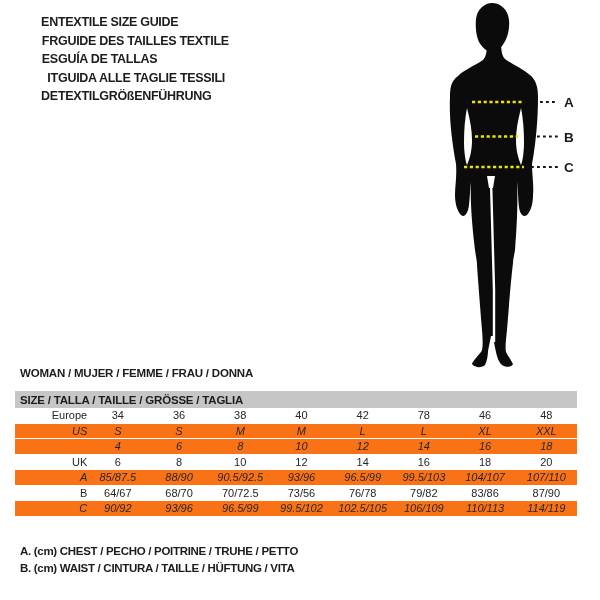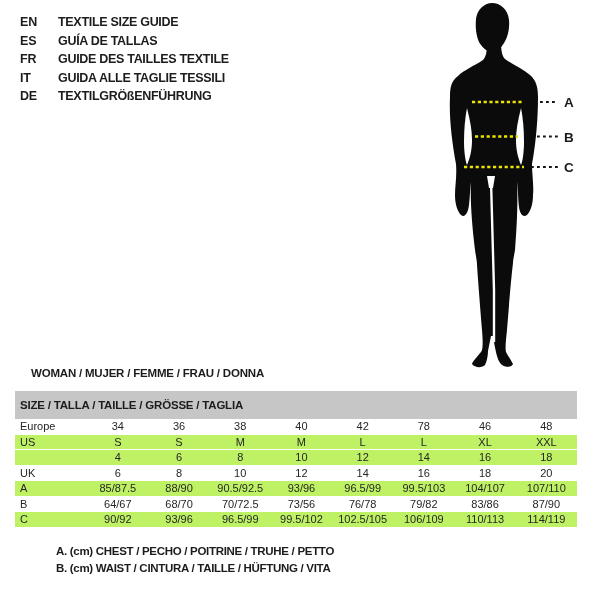--- a/index.html
+++ b/index.html
@@ -3,61 +3,61 @@
 <meta charset="utf-8">
 <style>
   html,body{margin:0;padding:0;background:#fff;}
   .stage{
     position:relative;width:600px;height:600px;background:#ffffff;
     font-family:"Liberation Sans",sans-serif;color:#1c1c1c;overflow:hidden;
   }
   
   .lang-block{position:absolute;left:20px;top:13px;}
   .lang-row{display:flex;height:18.5px;align-items:center;}
-  .lang-code{width:38px;font-weight:bold;font-size:12.5px;letter-spacing:-0.2px;}
+  .lang-code{width:38px;font-weight:bold;font-size:12.5px;letter-spacing:-0.2px;text-align:right;}
   .lang-label{font-weight:bold;font-size:12.5px;letter-spacing:-0.3px;white-space:nowrap;}
   
   .figure-svg{position:absolute;left:430px;top:0px;width:170px;height:380px;}
   
-  .woman-title{position:absolute;left:31px;top:367px;font-weight:bold;font-size:11.5px;letter-spacing:-0.2px;}
+  .woman-title{position:absolute;left:20px;top:367px;font-weight:bold;font-size:11.5px;letter-spacing:-0.2px;}
   
   .size-table{position:absolute;left:15px;top:391px;width:562px;border-collapse:collapse;table-layout:fixed;}
   .size-table th{
     background:#c6c6c6;text-align:left;font-weight:bold;font-size:11.5px;
-    height:28px;padding:0 0 0 5px;letter-spacing:-0.2px;color:#1c1c1c;
+    height:17px;padding:0 0 0 5px;letter-spacing:-0.2px;color:#1c1c1c;
   }
   .size-table td{
     font-size:11px;height:14.5px;text-align:center;padding:0;color:#262626;
     border-bottom:1px solid #ffffff;white-space:nowrap;
   }
-  .size-table td.rowlabel{text-align:left;padding-left:5px;}
-  .size-table tr.shade td{background:#bef264;}
+  .size-table td.rowlabel{text-align:right;padding-left:5px;}
+  .size-table tr.shade td{background:#f97316;font-style:italic;}
   .size-table col.c-label{width:72px;}
   .size-table col.c-val{width:61px;}
   
-  .legend{position:absolute;left:20px;top:543px;margin-left:36px;}
+  .legend{position:absolute;left:20px;top:543px;}
   .legend-line{font-weight:bold;font-size:11.5px;line-height:17px;letter-spacing:-0.3px;white-space:nowrap;}
 </style>
 </head>
 <body>
 
 <div class="stage">
 
   <div class="lang-block" id="lang-block">
       <div class="lang-row">
         <span class="lang-code">EN</span>
         <span class="lang-label">TEXTILE SIZE GUIDE</span>
       </div>
       <div class="lang-row">
+        <span class="lang-code">FR</span>
+        <span class="lang-label">GUIDE DES TAILLES TEXTILE</span>
+      </div>
+      <div class="lang-row">
         <span class="lang-code">ES</span>
         <span class="lang-label">GUÍA DE TALLAS</span>
-      </div>
-      <div class="lang-row">
-        <span class="lang-code">FR</span>
-        <span class="lang-label">GUIDE DES TAILLES TEXTILE</span>
       </div>
       <div class="lang-row">
         <span class="lang-code">IT</span>
         <span class="lang-label">GUIDA ALLE TAGLIE TESSILI</span>
       </div>
       <div class="lang-row">
         <span class="lang-code">DE</span>
         <span class="lang-label">TEXTILGRÖßENFÜHRUNG</span>
       </div>
     </div>

